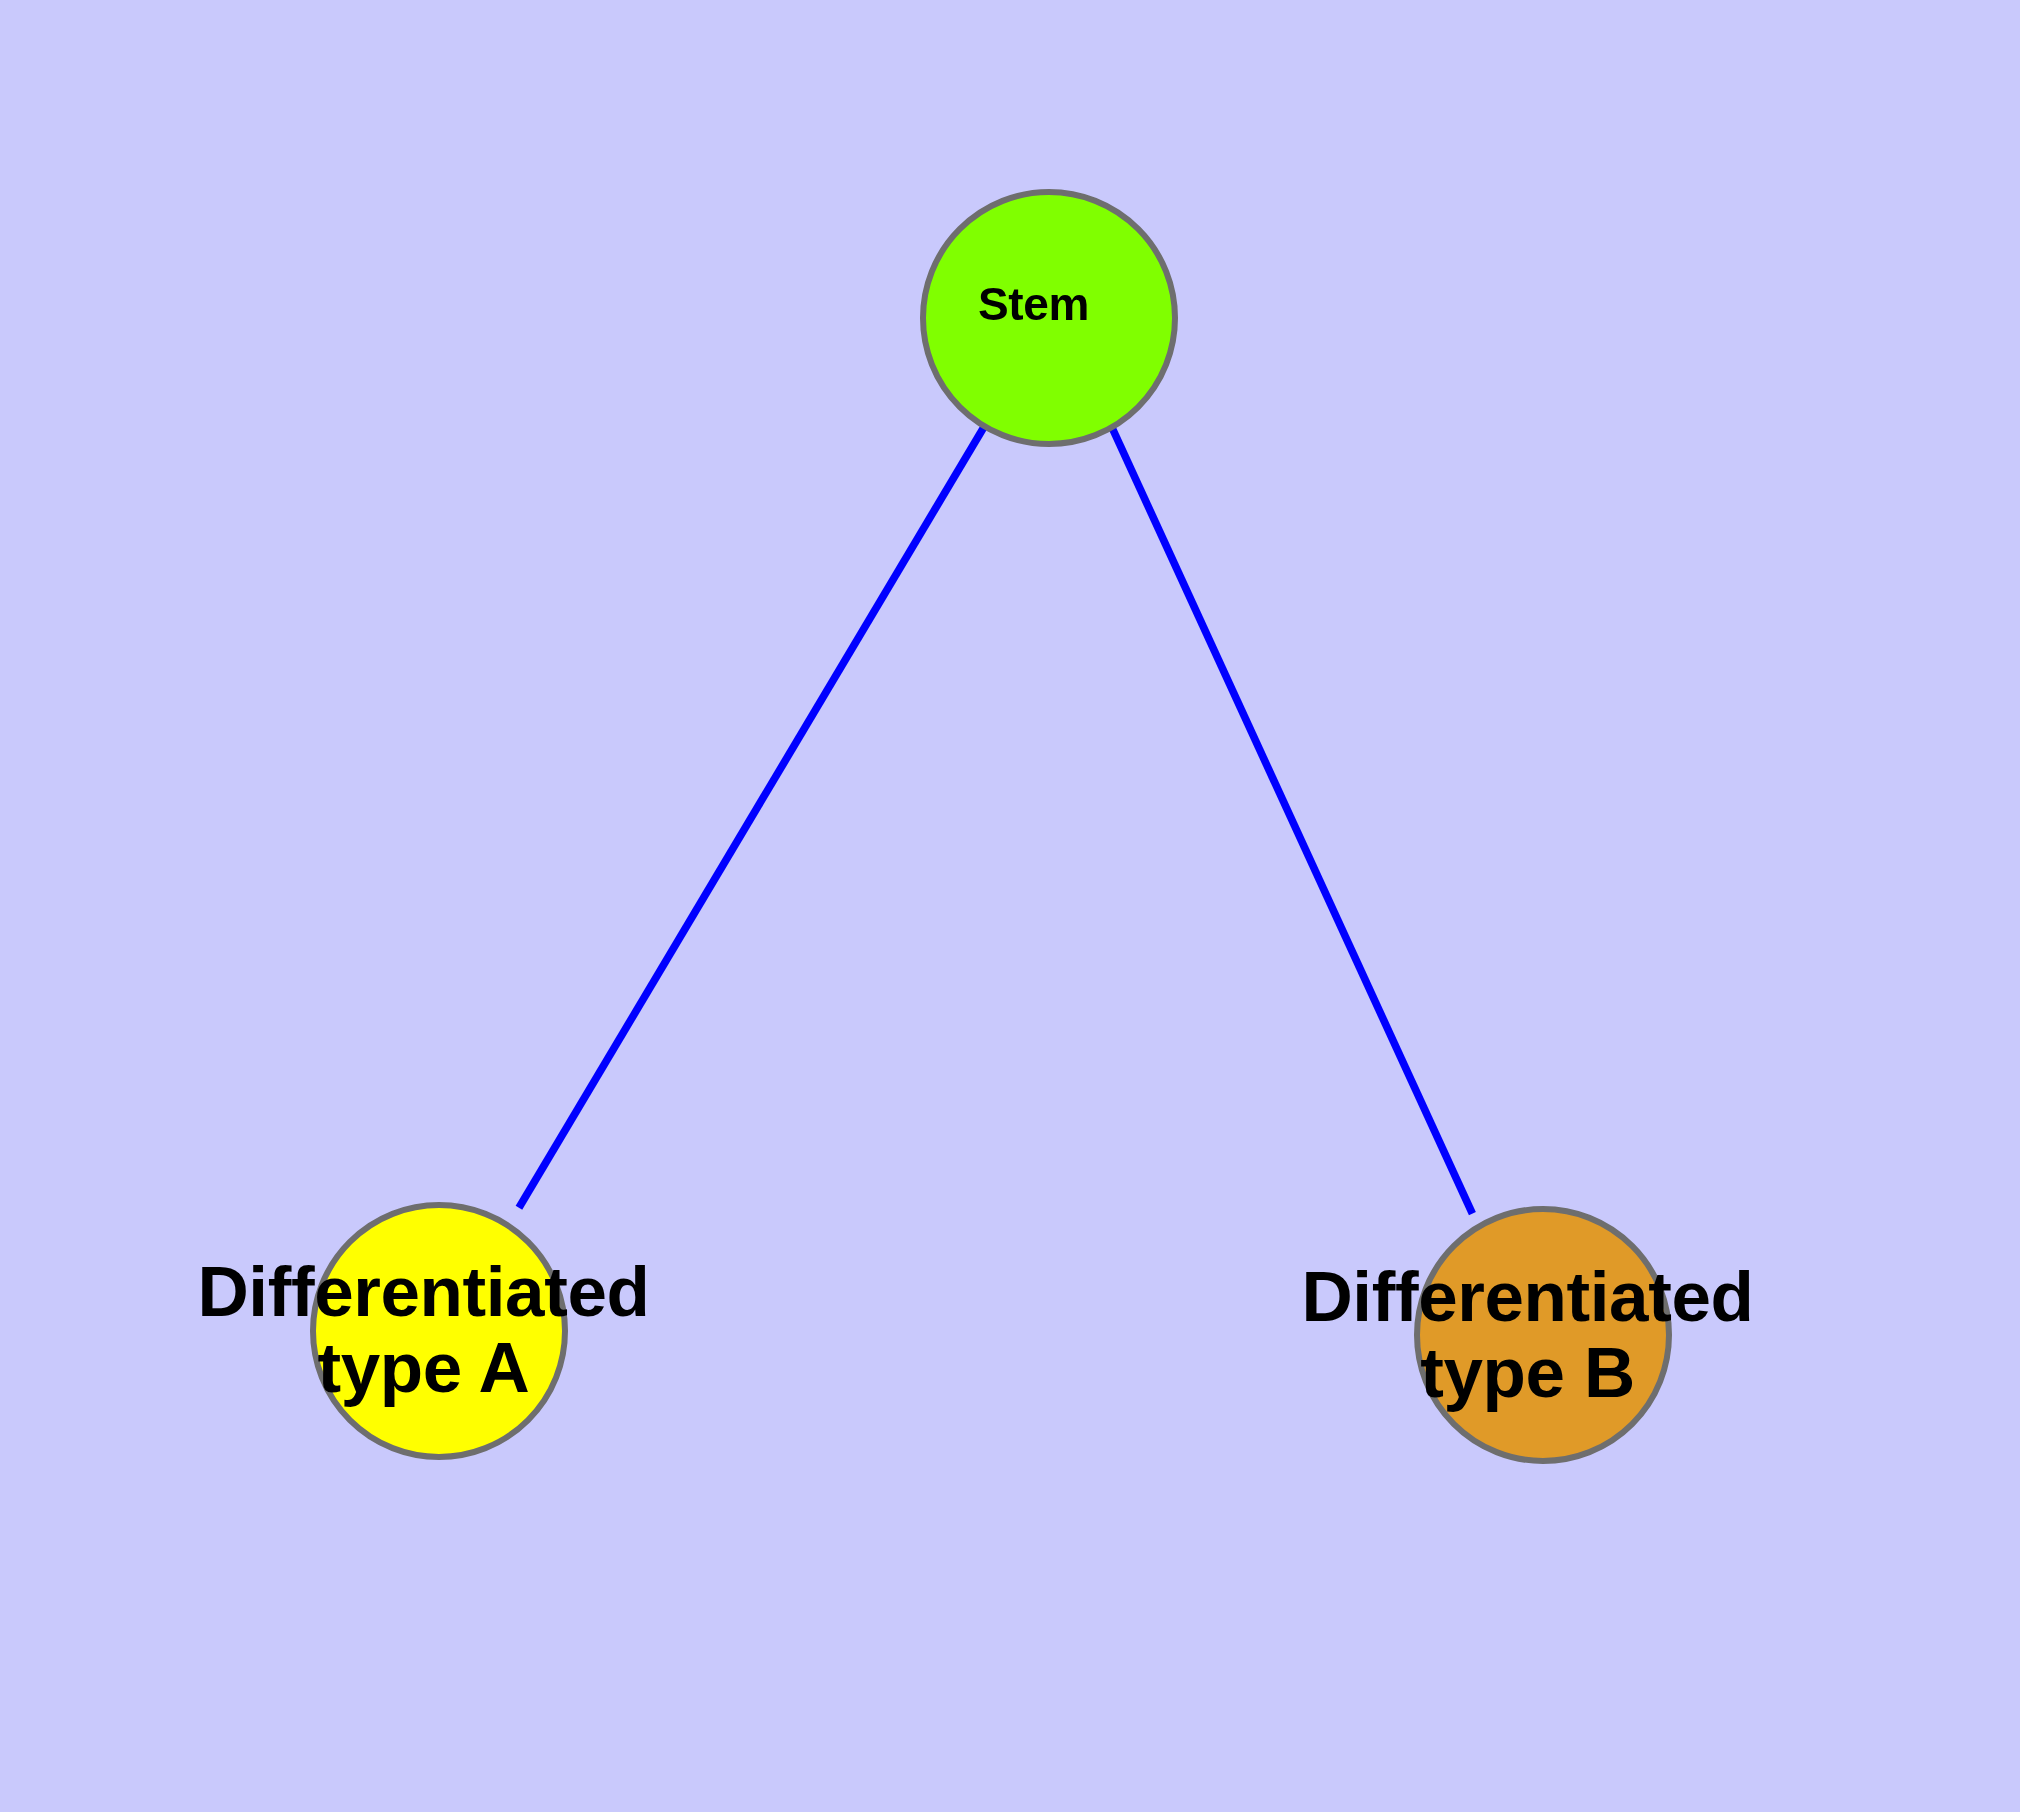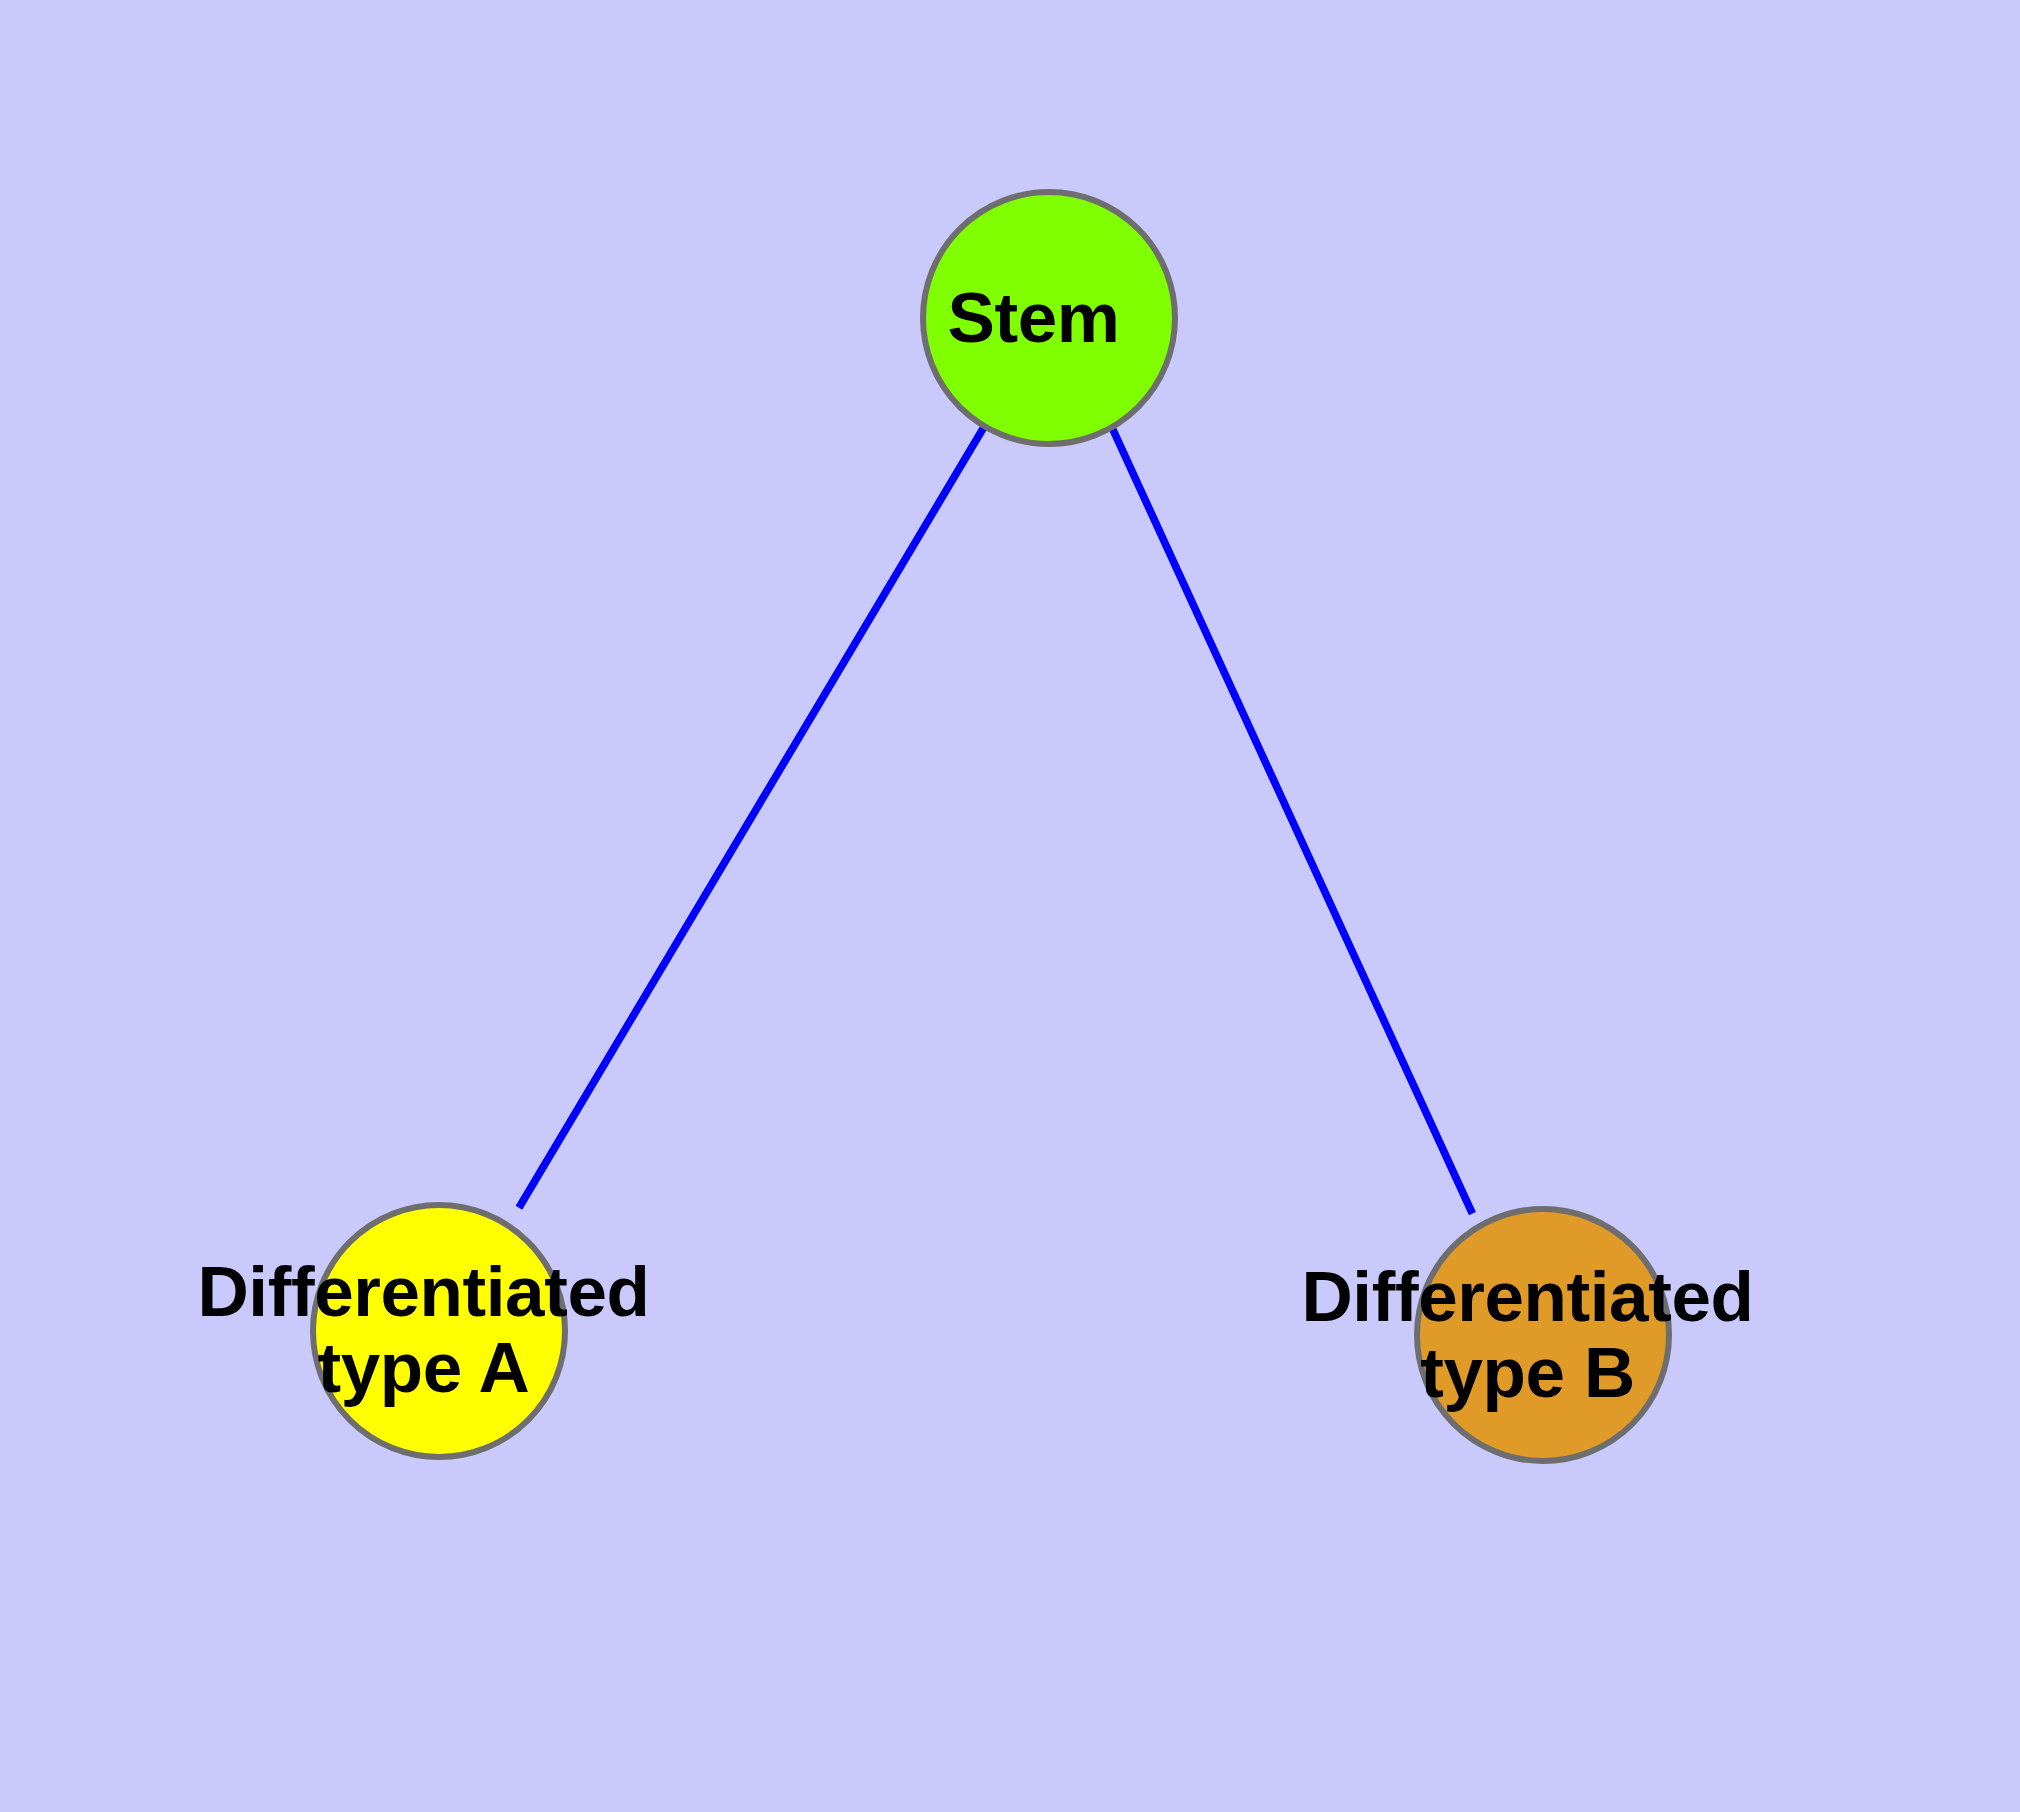--- a/index.html
+++ b/index.html
@@ -51,20 +51,20 @@
 
   <svg id="edge-layer" viewBox="0 0 2384 2138" width="2021" height="1812" xmlns="http://www.w3.org/2000/svg">
     <line x1="1160" y1="505" x2="612" y2="1425" stroke="#0000ff" stroke-width="9" stroke-linecap="butt"></line>
     <line x1="1312" y1="505" x2="1737" y2="1432" stroke="#0000ff" stroke-width="9" stroke-linecap="butt"></line>
   </svg>
 
   <div class="node" style="left: 920px; top: 189px; width: 258px; height: 258px; background: rgb(128, 255, 0); border-color: rgb(110, 110, 110);"></div>
   <div class="node" style="left: 310px; top: 1202px; width: 258px; height: 258px; background: rgb(255, 255, 0); border-color: rgb(110, 110, 110);"></div>
   <div class="node" style="left: 1414px; top: 1206px; width: 258px; height: 258px; background: rgb(224, 154, 40); border-color: rgb(110, 110, 110);"></div>
 
-  <div class="node-label" style="font-size: 71px; color: rgb(0, 0, 0); width: 1187px; left: 440px; top: 280px;">Stem</div>
+  <div class="node-label" style="font-size: 46px; color: rgb(0, 0, 0); width: 1187px; left: 440px; top: 280px;">Stem</div>
   <div class="node-label" style="font-size: 71px; color: rgb(0, 0, 0); width: 1187px; left: -170px; top: 1254px;">Differentiated
 type A</div>
   <div class="node-label" style="font-size: 71px; color: rgb(0, 0, 0); width: 1187px; left: 934px; top: 1259px;">Differentiated
 type B</div>
 
 </div>
 
 
 </body></html>

